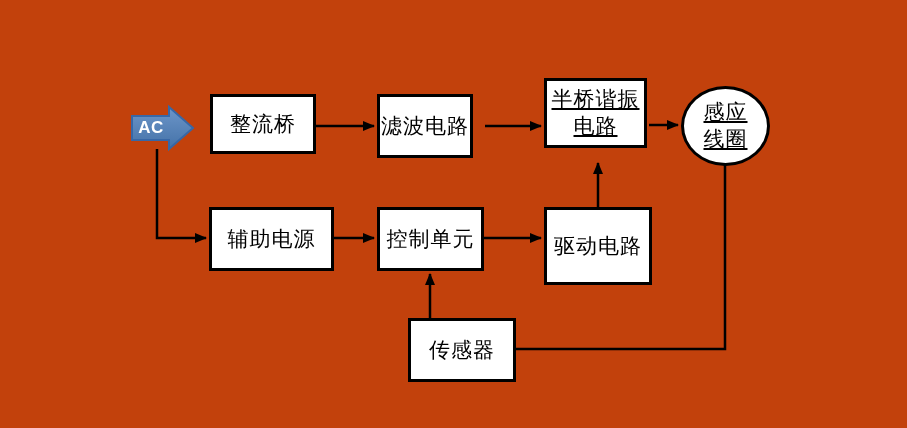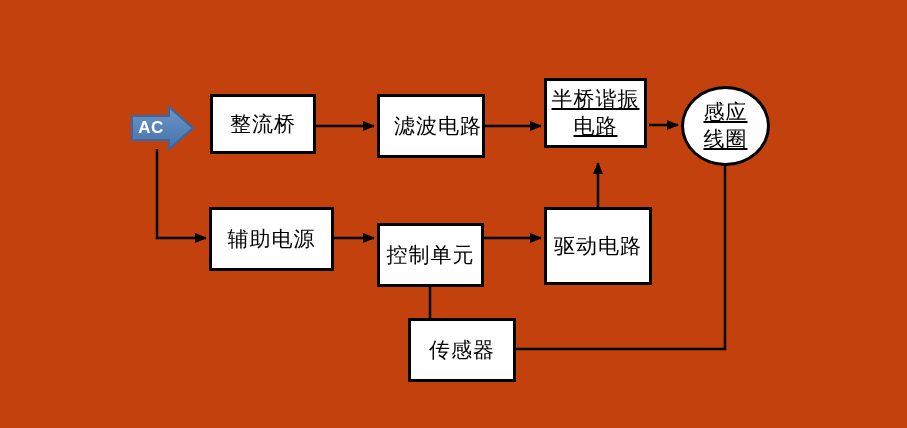--- a/index.html
+++ b/index.html
@@ -77,39 +77,39 @@
 
     <polygon points="132,116 169,116 169,107 193,128 169,149 169,140 132,140" fill="url(#acGrad)" stroke="#3867a6" stroke-width="2"></polygon>
   </svg>
 
   <div class="ac-label" style="left:132px; top:114px; width:38px; height:28px;">AC</div>
 
   <div class="node" style="left:210px; top:94px; width:106px; height:60px;">
     <span>整流桥</span>
   </div>
 
-  <div class="node" style="left:377px; top:94px; width:108px; height:64px;align-items:flex-end;">
+  <div class="node" style="left:377px; top:94px; width:96px; height:64px;">
     <span>滤波电路</span>
   </div>
 
   <div class="node" style="left:544px; top:78px; width:103px; height:70px;text-decoration:underline;">
     <span>半桥谐振</span>
     <span>电路</span>
   </div>
 
   <div class="node circle" style="left:681px; top:86px; width:89px; height:80px;text-decoration:underline;">
     <span>感应</span>
     <span>线圈</span>
   </div>
 
   <div class="node" style="left:209px; top:207px; width:125px; height:64px;">
     <span>辅助电源</span>
   </div>
 
-  <div class="node" style="left:377px; top:207px; width:107px; height:64px;margin-top:16px;">
+  <div class="node" style="left:377px; top:207px; width:107px; height:64px;">
     <span>控制单元</span>
   </div>
 
   <div class="node" style="left:544px; top:207px; width:108px; height:78px;">
     <span>驱动电路</span>
   </div>
 
   <div class="node" style="left:376px; top:318px; width:108px; height:64px;margin-left:32px;">
     <span>传感器</span>
   </div>

